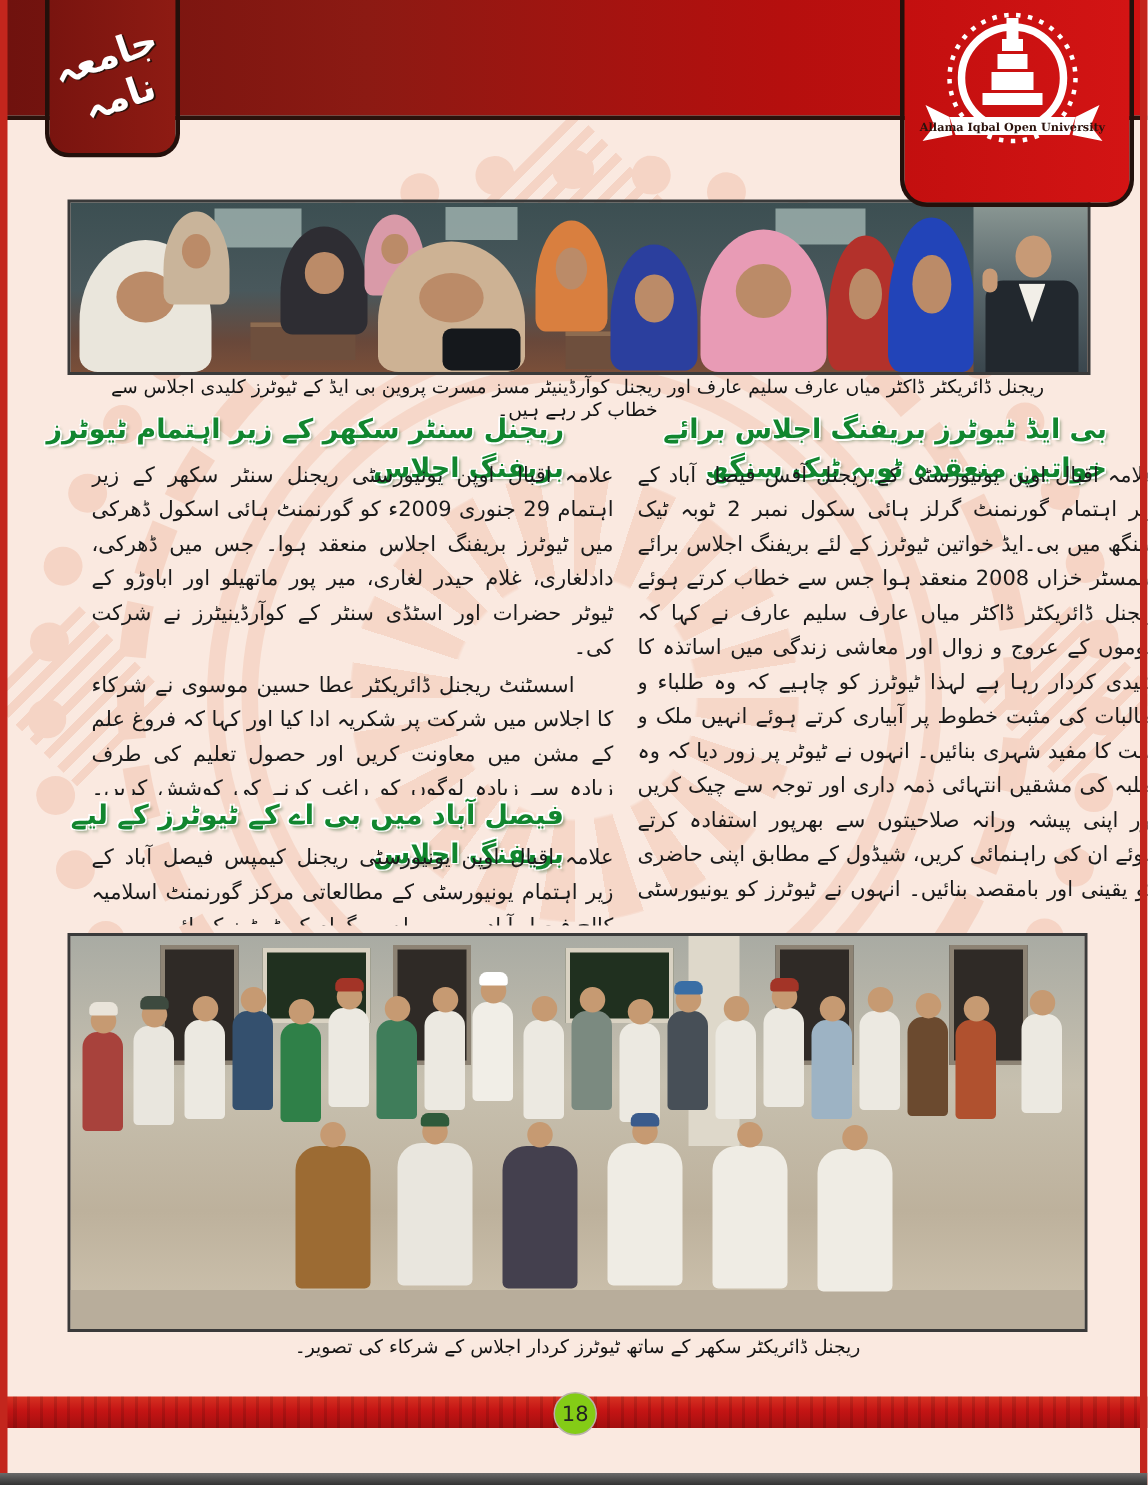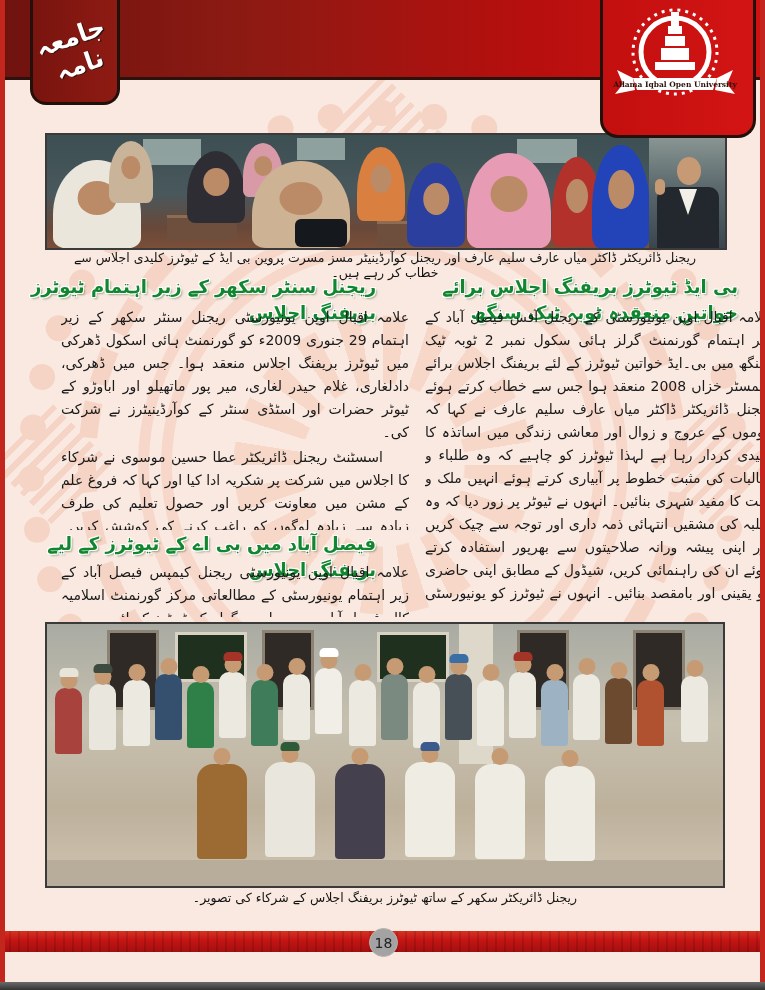--- a/index.html
+++ b/index.html
@@ -90,21 +90,21 @@
   #body-left2{left:28px;top:446px;width:348px;height:84px;text-indent:26px;}
   #hl-left2{left:28px;top:531px;width:348px;}
   #body-left3{left:28px;top:561px;width:348px;height:56px;}
 
   
   #page-bar{left:0;top:931px;width:765px;height:21px;z-index:20;
     background:linear-gradient(180deg,#d63222 0%,#c41414 45%,#a30f0f 100%);}
   #page-bar::after{content:"";position:absolute;inset:0;
     background:repeating-linear-gradient(90deg,rgba(0,0,0,.12) 0 2px,transparent 2px 9px);}
   #page-num-circle{left:369px;top:928px;width:27px;height:27px;border-radius:50%;
-    background:#a3a3a3;border:1px solid #b9b2ac;z-index:21;
+    background:#84cc16;border:1px solid #b9b2ac;z-index:21;
     display:flex;align-items:center;justify-content:center;
     font-size:14px;color:#222;}
 </style>
 </head>
 <body>
 
 <div class="abs" id="side-l"></div>
 <div class="abs" id="side-r"></div>
 <div class="abs" id="bottom-strip"></div>
 
@@ -207,18 +207,18 @@
   <div class="man" style="--c:#b0512f;left:590px;top:56px;"></div>
   <div class="man" style="--c:#ece9e1;left:634px;top:52px;"></div>
 
   <div class="man sit" style="--c:#9c6b33;left:150px;top:140px;"></div>
   <div class="man sit cap" style="--c:#e9e6de;--cap:#2f5a3a;left:218px;top:138px;"></div>
   <div class="man sit" style="--c:#44404e;left:288px;top:140px;"></div>
   <div class="man sit cap" style="--c:#efece4;--cap:#3a5b8c;left:358px;top:138px;"></div>
   <div class="man sit" style="--c:#efece4;left:428px;top:140px;"></div>
   <div class="man sit" style="--c:#efece4;left:498px;top:142px;"></div>
 </div>
-<div class="abs caption" id="caption-bottom">ریجنل ڈائریکٹر سکھر کے ساتھ ٹیوٹرز بریفنگ اجلاس کے شرکاء کی تصویر۔</div>
+<div class="abs caption" id="caption-bottom">ریجنل ڈائریکٹر سکھر کے ساتھ ٹیوٹرز کردار اجلاس کے شرکاء کی تصویر۔</div>
 
 <div class="abs" id="page-bar"></div>
 <div class="abs" id="page-num-circle">
   <span>18</span>
 </div>
 
 </body></html>

